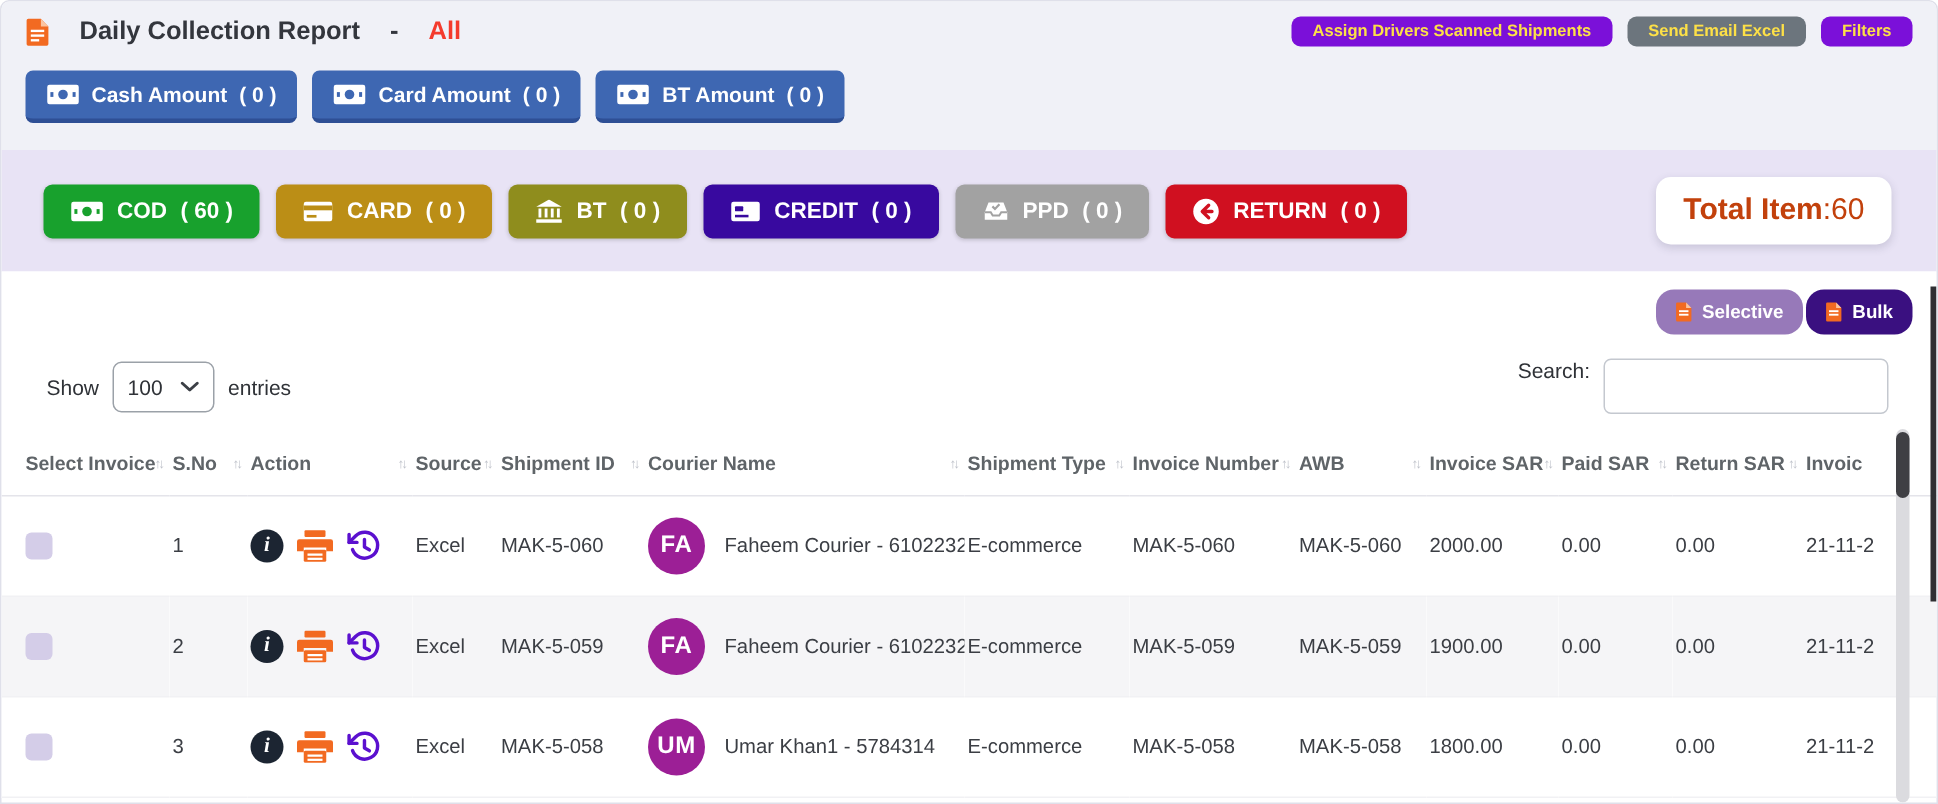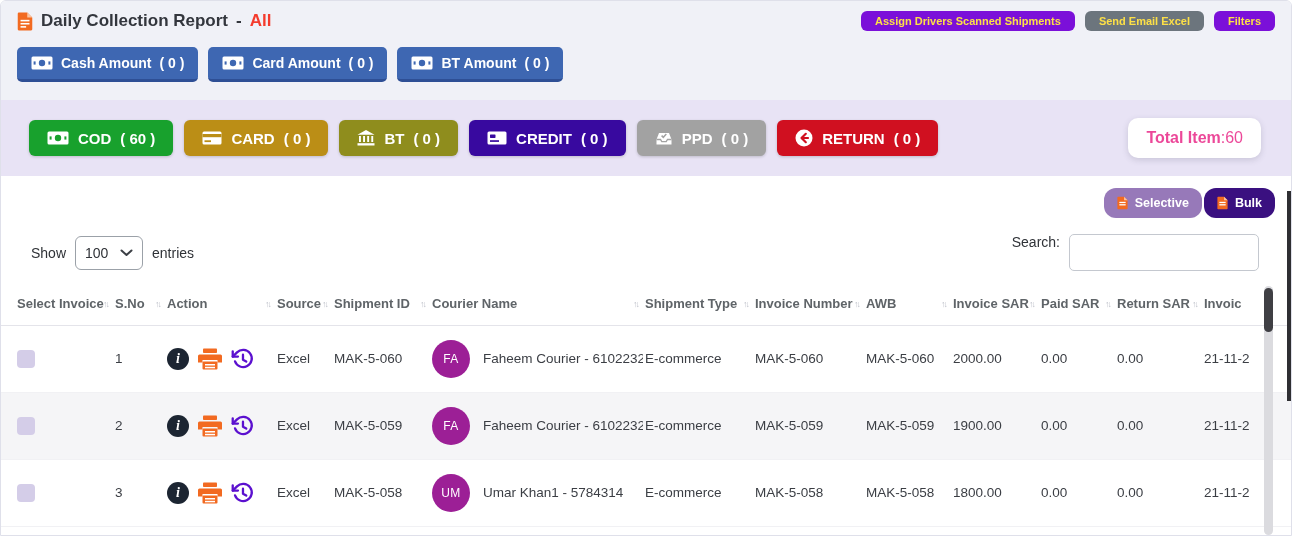--- a/index.html
+++ b/index.html
@@ -6,21 +6,21 @@
   html,body { width:1292px; height:536px; overflow:hidden; }
   body {
     font-family:"Liberation Sans","DejaVu Sans",sans-serif;
     background:#ffffff; color:#35383f; font-size:14px;
   }
   .page { width:1292px; height:536px; position:relative; border:1px solid #dfe0ea; border-radius:6px 6px 0 0; overflow:hidden; background:#fff; }
 
   
   .top-section { background:#f0f1f7; padding:10px 16px 18px 16px; }
   .title-row { display:flex; align-items:center; justify-content:space-between; }
-  .title-wrap { display:flex; align-items:center; gap:8px; font-size:17px; font-weight:700; color:#33363d; }
+  .title-wrap { display:flex; align-items:center; gap:20px; font-size:17px; font-weight:700; color:#33363d; }
   .title-wrap .scope { color:#f43b2d; }
   .title-wrap .dash { color:#33363d; }
   .title-actions { display:flex; gap:10px; align-items:center; }
   .btn { border:none; cursor:pointer; color:#fde047; font-weight:700; font-size:11px; font-family:inherit; border-radius:6px; padding:4px 14px; }
   .btn.purple { background:#7b10d9; }
   .btn.gray { background:#6c757d; }
 
   .amount-row { display:flex; gap:10px; margin-top:16px; }
   .amt-btn { display:flex; align-items:center; gap:8px; background:#3e67b2; border:none; border-bottom:3px solid #2e4f95; color:#fff; border-radius:5px; padding:8px 14px; font-size:14px; font-weight:600; cursor:pointer; font-family:inherit; }
   .amt-btn b { font-weight:800; }
@@ -28,21 +28,21 @@
   
   .filter-band { background:#e8e3f5; padding:18px 16px; display:flex; align-items:center; justify-content:space-between; }
   .filter-buttons { display:flex; gap:11px; padding-left:12px; }
   .f-btn { display:flex; align-items:center; gap:9px; border:none; color:#fff; font-family:inherit; font-size:15px; font-weight:700; border-radius:6px; padding:9px 18px; cursor:pointer; box-shadow:0 1px 3px rgba(0,0,0,.18); }
   .f-cod { background:#18a12d; }
   .f-card { background:#bb8e16; }
   .f-bt { background:#8f8d1d; }
   .f-credit { background:#38099f; }
   .f-ppd { background:#a2a2a2; }
   .f-return { background:#d01020; }
-  .total-item-box { background:#fff; border-radius:10px; padding:11px 18px; font-size:16px; color:#ec4899; box-shadow:0 2px 6px rgba(60,60,90,.18); margin-right:14px; white-space:nowrap; }
+  .total-item-box { background:#fff; border-radius:10px; padding:11px 18px; font-size:20px; color:#c2410c; box-shadow:0 2px 6px rgba(60,60,90,.18); margin-right:14px; white-space:nowrap; }
   .total-item-box .ti-label { font-weight:800; }
 
   
   .content { background:#fff; position:relative; }
   .bulk-row { display:flex; justify-content:flex-end; gap:2px; padding:12px 16px 0 0; }
   .sm-btn { display:flex; align-items:center; gap:7px; border:none; color:#fff; font-family:inherit; font-size:12.5px; font-weight:700; border-radius:12px; padding:8px 13px; cursor:pointer; }
   .sm-btn.selective { background:#9779b9; }
   .sm-btn.bulk { background:#3a1080; }
 
   .controls-row { display:flex; align-items:center; justify-content:space-between; padding:16px 32px 0 30px; }
@@ -59,21 +59,21 @@
   thead th { position:relative; text-align:left; font-size:13px; font-weight:700; color:#5f6468; height:42px; vertical-align:middle; border-bottom:1px solid #e4e4ea; padding:0 2px; white-space:nowrap; overflow:hidden; }
   thead th .sort { position:absolute; right:5px; top:50%; transform:translateY(-50%); font-size:9px; color:#bfc2ca; letter-spacing:-2px; font-weight:400; }
   th.first, td.first { padding-left:16px; }
   tbody td { height:67px; vertical-align:middle; font-size:13.5px; color:#3b3e44; padding:0 2px; white-space:nowrap; overflow:hidden; border-bottom:1px solid #f1f1f4; }
   tbody tr:nth-child(even) { background:#f5f5f7; }
   .cb { width:18px; height:18px; background:#d4cde8; border-radius:4px; cursor:pointer; }
   .actions { display:flex; align-items:center; gap:9px; }
   .ico-btn { background:none; border:none; padding:0; cursor:pointer; display:flex; align-items:center; }
   .info-ico { width:22px; height:22px; border-radius:50%; background:#1c2532; color:#fff; font-weight:700; font-style:italic; font-family:"Liberation Serif","DejaVu Serif",serif; font-size:14px; display:flex; align-items:center; justify-content:center; }
   .courier { display:flex; align-items:center; gap:13px; }
-  .avatar { width:38px; height:38px; border-radius:50%; background:#9c1f96; color:#fff; font-size:12px; font-weight:400; display:flex; align-items:center; justify-content:center; flex:0 0 38px; letter-spacing:.4px; }
+  .avatar { width:38px; height:38px; border-radius:50%; background:#9c1f96; color:#fff; font-size:16px; font-weight:700; display:flex; align-items:center; justify-content:center; flex:0 0 38px; letter-spacing:.4px; }
 
   
   .table-scrollbar { position:absolute; right:18px; top:285px; bottom:0; width:9px; background:#dbdbdf; border-radius:5px; }
   .table-scrollbar .thumb { position:absolute; top:2px; left:0; width:9px; height:44px; background:#3f3f44; border-radius:5px; }
   .edge-scrollbar { position:absolute; right:0; top:190px; width:4px; height:210px; background:#2f2f33; }
 </style>
 </head>
 <body>
 
 <div class="page">

